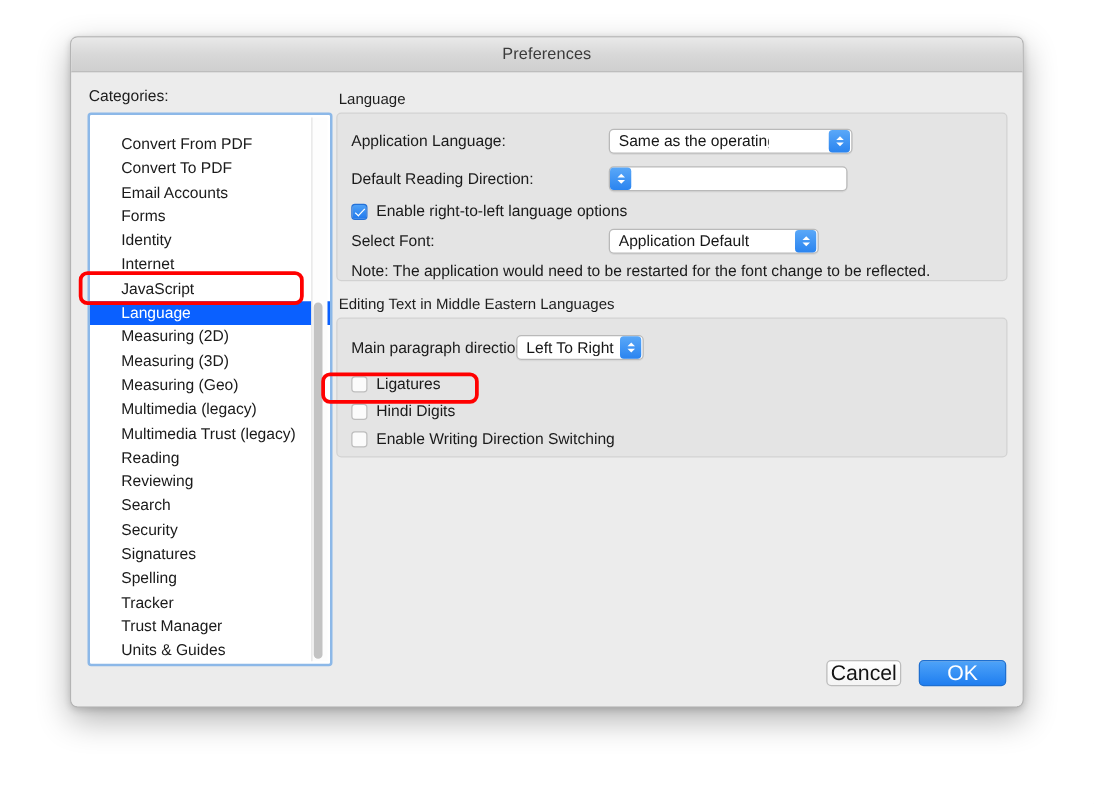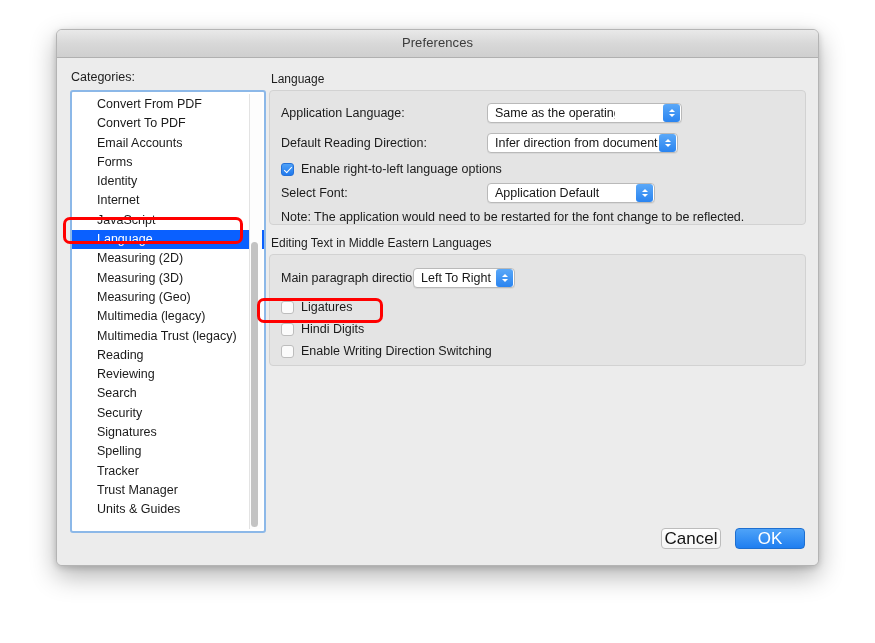--- a/index.html
+++ b/index.html
@@ -76,21 +76,21 @@
     height: 443px;
     background: #ffffff;
     border: 2px solid #8cb8e8;
     border-radius: 3px;
     box-sizing: border-box;
     overflow: hidden;
   }
   .sidebar-inner {
     position: absolute;
     left: 0; top: 0; right: 0; bottom: 0;
-    padding-top: 3px;
+    padding-top: 14px;
   }
   .cat-item {
     position: relative;
     height: 19.3px;
     line-height: 19.3px;
     padding-left: 25px;
     font-size: 12.5px;
     color: #1a1a1a;
     white-space: nowrap;
     overflow: hidden;
@@ -318,21 +318,20 @@
         <div class="popup" style="left:217px; top:12px; width:195px;gap:48px;">
           <span class="popup-value">Same as the operating system</span>
           <span class="popup-stepper">
             <span class="chev up"></span>
               <span class="chev down"></span>
           </span>
         </div>
 
         <div class="row-label" style="left:11px; top:45px;">Default Reading Direction:</div>
         <div class="popup" style="left:217px; top:42px; width:191px;">
-          <span class="popup-value">Infer direction from document</span>
           <span class="popup-stepper">
             <span class="chev up"></span>
               <span class="chev down"></span>
           </span>
         </div>
 
         <div class="checkrow" style="left:11px; top:71px;">
           <span class="checkbox checked"></span>
           <span class="check-label">Enable right-to-left language options</span>
         </div>

